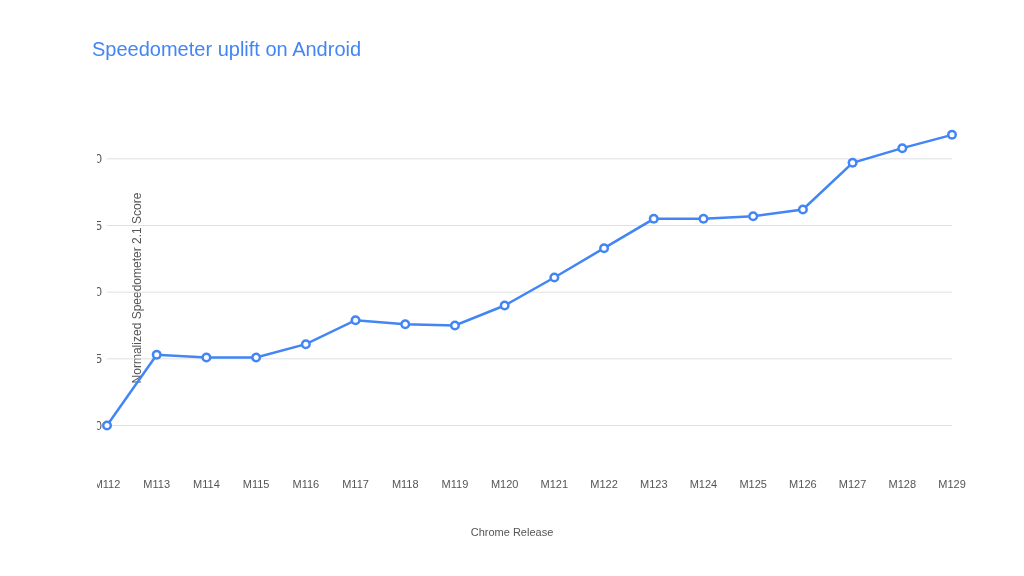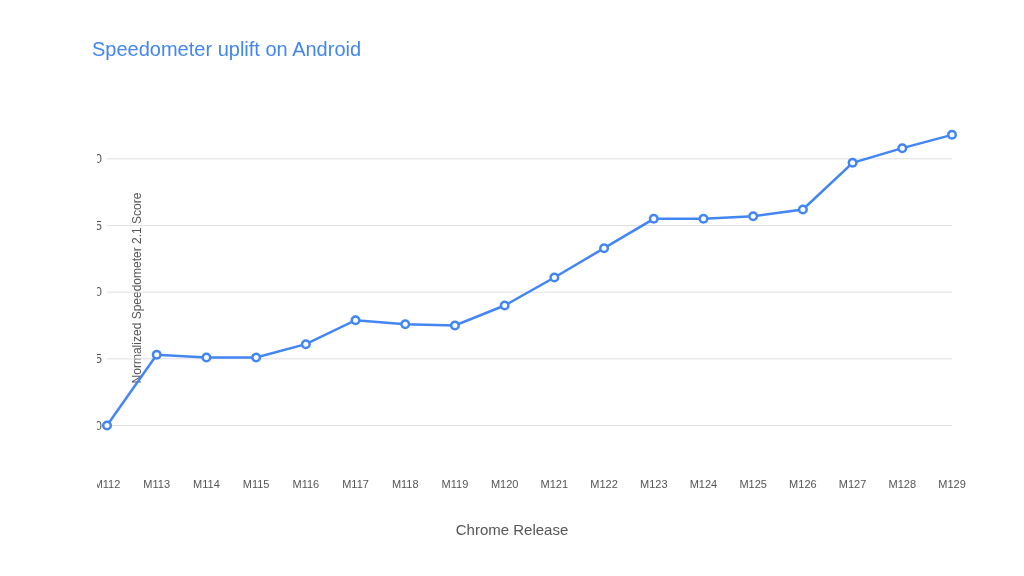--- a/index.html
+++ b/index.html
@@ -26,21 +26,21 @@
       font-weight: 400;
       position: absolute;
       top: 10px;
       left: 60px;
     }
     .x-axis-label {
       position: absolute;
       bottom: 10px;
       left: 50%;
       transform: translateX(-50%);
-      font-size: 15px;
+      font-size: 11px;
       color: #555;
     }
     .y-axis-label {
       position: absolute;
       left: 10px;
       top: 50%;
       transform: translateY(-50%) rotate(-90deg);
       font-size: 12px;
       color: #555;
       white-space: nowrap;

